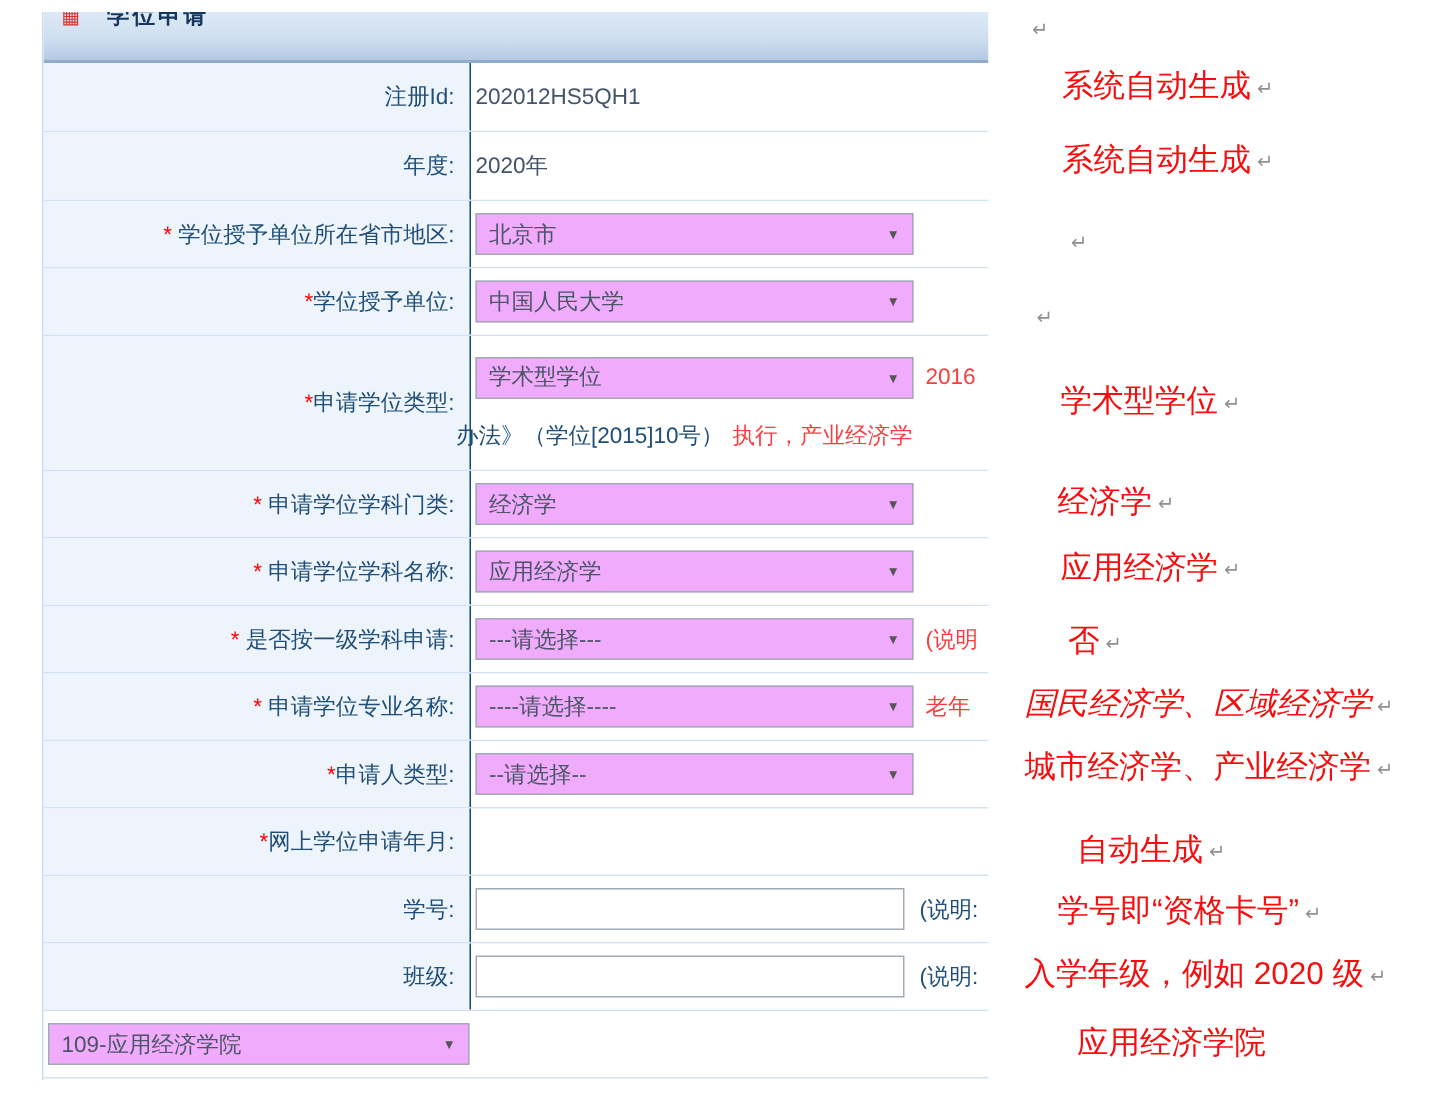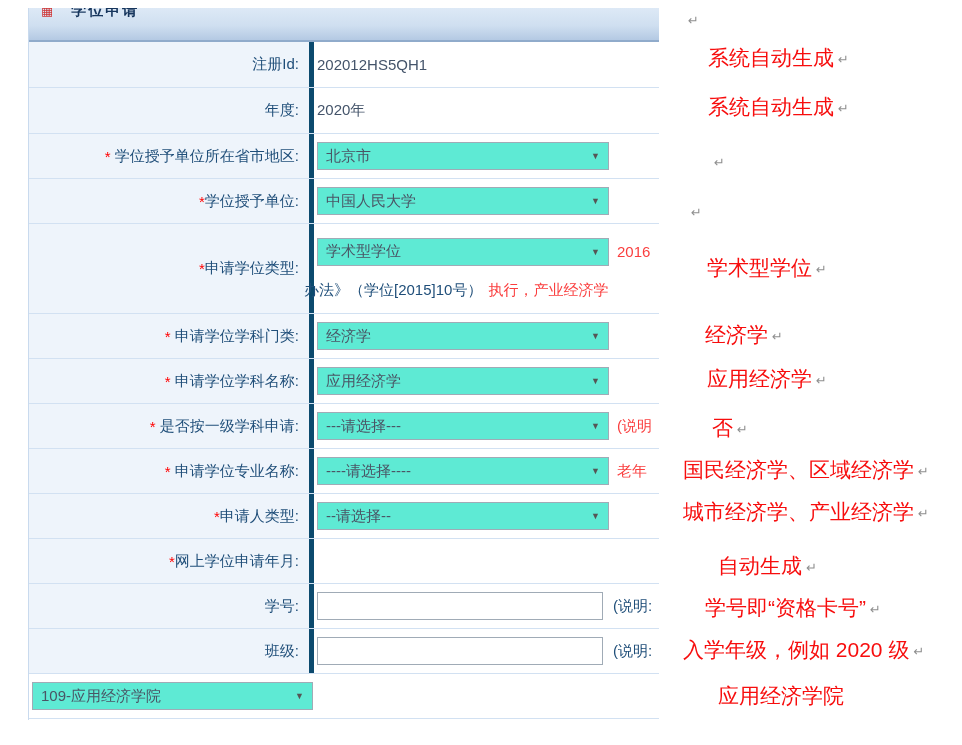--- a/index.html
+++ b/index.html
@@ -16,31 +16,31 @@
   .hdr{
     height:32px;border-bottom:2px solid #90abcb;overflow:hidden;
     background:linear-gradient(180deg,#dde9f6 0%,#cfdff0 55%,#b4c9e3 100%);
   }
   .hdr-inner{display:flex;align-items:center;margin-top:-11px;padding-left:12px;height:26px}
   .hdr-icon{color:#cf3434;font-size:13px;margin-right:18px;line-height:1}
   .hdr-title{font-weight:bold;font-size:15px;color:#17365d;letter-spacing:2px}
 
   .row{display:flex;box-sizing:border-box;border-bottom:1px solid #d2e1f2}
   .cell-label{
-    width:285px;flex-shrink:0;background:#eef4fb;border-right:5px solid #0c4a6e;
+    width:285px;flex-shrink:0;background:#eef4fb;border-right:1px solid #0c4a6e;
     display:flex;align-items:center;justify-content:flex-end;
     padding-right:10px;box-sizing:border-box;
     color:#1f4e79;font-size:15px;white-space:nowrap;
   }
   .cell-value{flex:1;min-width:0;display:flex;align-items:center;padding-left:3px;background:#fff}
   .star{color:#ff0000;white-space:pre}
   .static-value{color:#44546a;font-size:15px}
   .sel{
     height:28px;width:292px;flex-shrink:0;box-sizing:border-box;
-    border:1px solid #a0abb6;background:#5eead4;
+    border:1px solid #a0abb6;background:#f0abfc;
     display:flex;align-items:center;justify-content:space-between;padding:0 8px;
   }
   .sel.dept{width:281px}
   .sel-text{font-size:15px;color:#4a5565;white-space:nowrap;overflow:hidden}
   .sel-arrow{font-size:9px;color:#555;margin-left:6px;flex-shrink:0}
   .txt{
     height:28px;width:286px;flex-shrink:0;box-sizing:border-box;
     border:1px solid #a0abb6;background:#fff;
     font-size:15px;color:#44546a;padding:0 6px;
     font-family:"Liberation Sans","DejaVu Sans",sans-serif;
@@ -228,19 +228,19 @@
 <div id="anns">
     <div class="ann" style="left: 684px; top: 6px;"><span class="mark">↵</span></div>
     <div class="ann" style="left: 708px; top: 45px;"><span>系统自动生成</span><span class="mark">↵</span></div>
     <div class="ann" style="left: 708px; top: 94px;"><span>系统自动生成</span><span class="mark">↵</span></div>
     <div class="ann" style="left: 710px; top: 148px;"><span class="mark">↵</span></div>
     <div class="ann" style="left: 687px; top: 198px;"><span class="mark">↵</span></div>
     <div class="ann" style="left: 707px; top: 255px;"><span>学术型学位</span><span class="mark">↵</span></div>
     <div class="ann" style="left: 705px; top: 322px;"><span>经济学</span><span class="mark">↵</span></div>
     <div class="ann" style="left: 707px; top: 366px;"><span>应用经济学</span><span class="mark">↵</span></div>
     <div class="ann" style="left: 712px; top: 415px;"><span>否</span><span class="mark">↵</span></div>
-    <div class="ann" style="left: 683px; top: 457px;"><span>国民经济学、区域经济学</span><span class="mark">↵</span></div>
+    <div class="ann" style="left: 683px; top: 457px; font-style: italic;"><span>国民经济学、区域经济学</span><span class="mark">↵</span></div>
     <div class="ann" style="left: 683px; top: 499px;"><span>城市经济学、产业经济学</span><span class="mark">↵</span></div>
     <div class="ann" style="left: 718px; top: 553px; font-family: Liberation Serif, serif;"><span>自动生成</span><span class="mark">↵</span></div>
     <div class="ann" style="left: 705px; top: 595px;"><span>学号即“资格卡号”</span><span class="mark">↵</span></div>
     <div class="ann" style="left: 683px; top: 637px;"><span>入学年级，例如 2020 级</span><span class="mark">↵</span></div>
     <div class="ann" style="left: 718px; top: 683px; text-align: center;"><span>应用经济学院</span></div>
   </div>
 
 </body></html>

